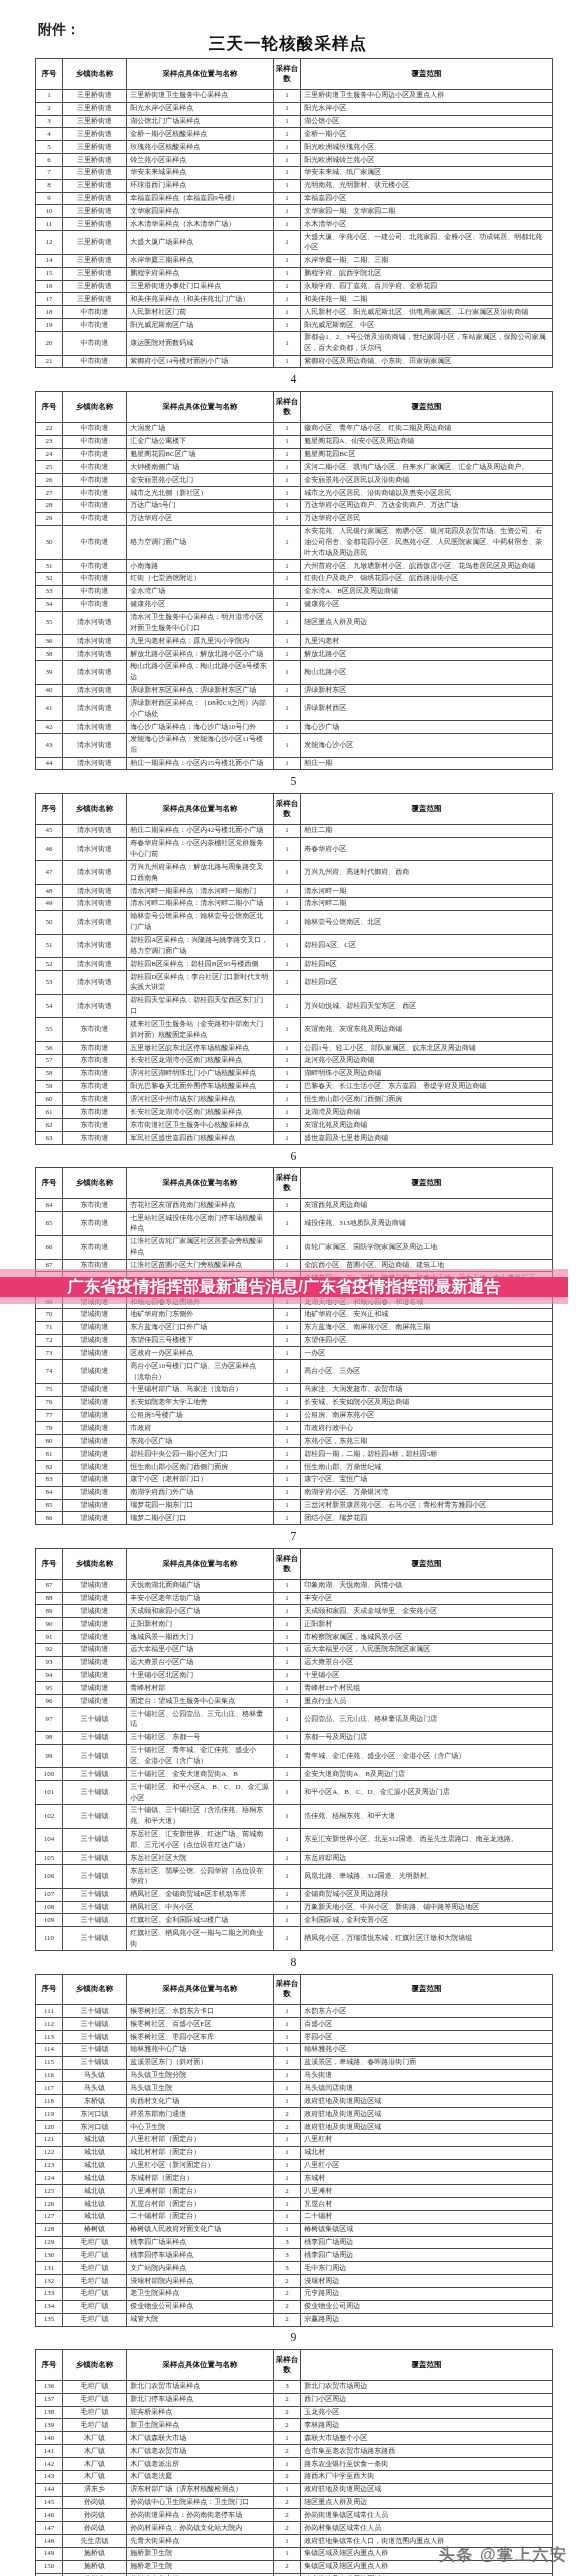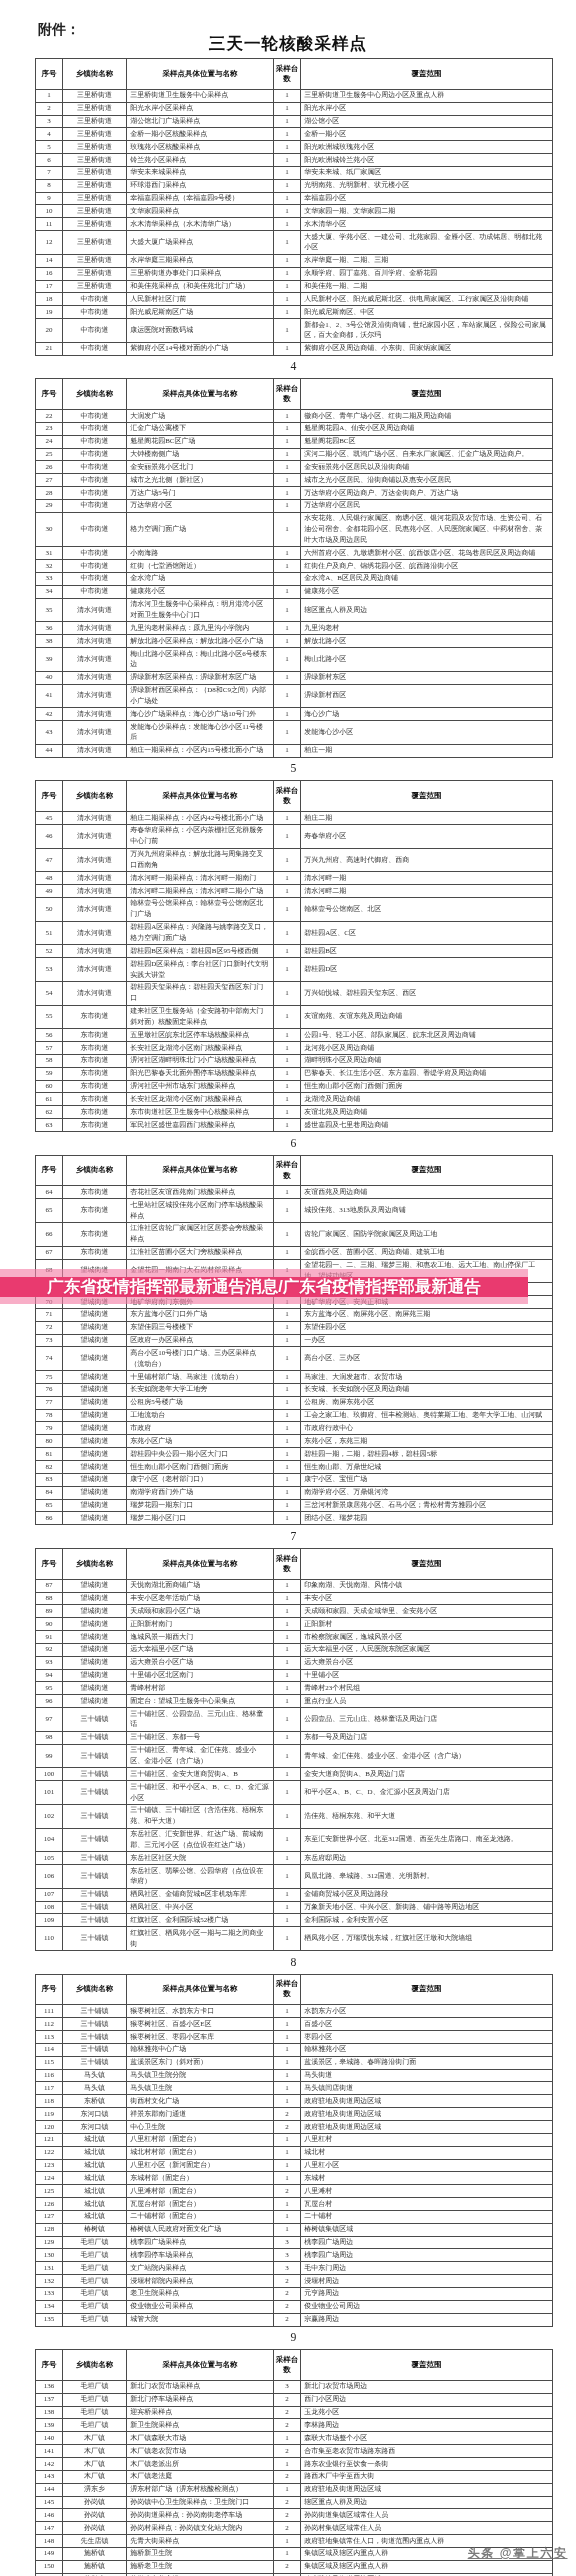--- a/index.html
+++ b/index.html
@@ -69,21 +69,21 @@
     width:100%;
     text-align:center;
     font-size:11.7px;
     color:#222;
     margin:4.8px 0 4.8px 0;
     font-family:"Liberation Serif","DejaVu Serif",serif;
   }
   .banner-wrap{
     position:absolute;
     left:0; top:1269px;
-    width:528px; height:35px;
+    width:568px; height:35px;
     display:flex; align-items:center; justify-content:center;
     z-index:5;
   }
   .banner-halo{
     position:absolute; left:0; top:0; width:100%; height:100%;
     background:rgba(243,125,165,0.62);
   }
   .banner-core{
     position:absolute; left:0; top:7.5px; width:100%; height:20px;
     background:#e93a6f;
@@ -94,27 +94,26 @@
     font-size:16.5px;
     font-weight:900;
     white-space:nowrap;
     letter-spacing:0px;
     font-family:"Liberation Sans","DejaVu Sans",sans-serif;
     text-shadow:0 0.5px 1.1px rgba(180,20,80,0.45);
   }
   .watermark{
     position:absolute;
     right:8.5px; top:2545px;
-    font-size:12px;
+    font-size:16px;
     font-weight:900;
     color:#646464;
     opacity:0.85;
     letter-spacing:1.6px;
     font-family:"Liberation Sans","DejaVu Sans",sans-serif;
-    text-decoration:underline;
   }
 </style>
 </head>
 <body>
 
 <div class="page">
   <div class="attachment">附件：</div>
   <div class="doc-title">三天一轮核酸采样点</div>
 
   <div class="sections">
@@ -221,20 +220,27 @@
             <td class="c-cov">大盛大厦、学苑小区、一建公司、北苑家园、金雁小区、功成铭居、明都北苑小区</td>
           </tr>
           <tr>
             <td class="c-no">14</td>
             <td class="c-town">三里桥街道</td>
             <td class="c-loc">水岸华庭三期采样点</td>
             <td class="c-units">1</td>
             <td class="c-cov">水岸华庭一期、二期、三期</td>
           </tr>
           <tr>
+            <td class="c-no">15</td>
+            <td class="c-town">三里桥街道</td>
+            <td class="c-loc">鹏程学府采样点</td>
+            <td class="c-units">1</td>
+            <td class="c-cov">鹏程学府、皖西学院北区</td>
+          </tr>
+          <tr>
             <td class="c-no">16</td>
             <td class="c-town">三里桥街道</td>
             <td class="c-loc">三里桥街道办事处门口采样点</td>
             <td class="c-units">1</td>
             <td class="c-cov">永顺学府、园丁嘉苑、百川学府、金桥花园</td>
           </tr>
           <tr>
             <td class="c-no">17</td>
             <td class="c-town">三里桥街道</td>
             <td class="c-loc">和美佳苑采样点（和美佳苑北门广场）</td>
@@ -709,27 +715,20 @@
             <td class="c-loc">长安如院老年大学工地旁</td>
             <td class="c-units">1</td>
             <td class="c-cov">长安城、长安如院小区及周边商铺</td>
           </tr>
           <tr>
             <td class="c-no">77</td>
             <td class="c-town">望城街道</td>
             <td class="c-loc">公租房5号楼广场</td>
             <td class="c-units">1</td>
             <td class="c-cov">公租房、南屏东苑小区</td>
-          </tr>
-          <tr>
-            <td class="c-no">78</td>
-            <td class="c-town">望城街道</td>
-            <td class="c-loc">工地流动台</td>
-            <td class="c-units">1</td>
-            <td class="c-cov">工会之家工地、玖御府、恒丰检测站、奥特莱斯工地、老年大学工地、山河赋</td>
           </tr>
           <tr>
             <td class="c-no">79</td>
             <td class="c-town">望城街道</td>
             <td class="c-loc">市政府</td>
             <td class="c-units">1</td>
             <td class="c-cov">市政府行政中心</td>
           </tr>
           <tr>
             <td class="c-no">80</td>

